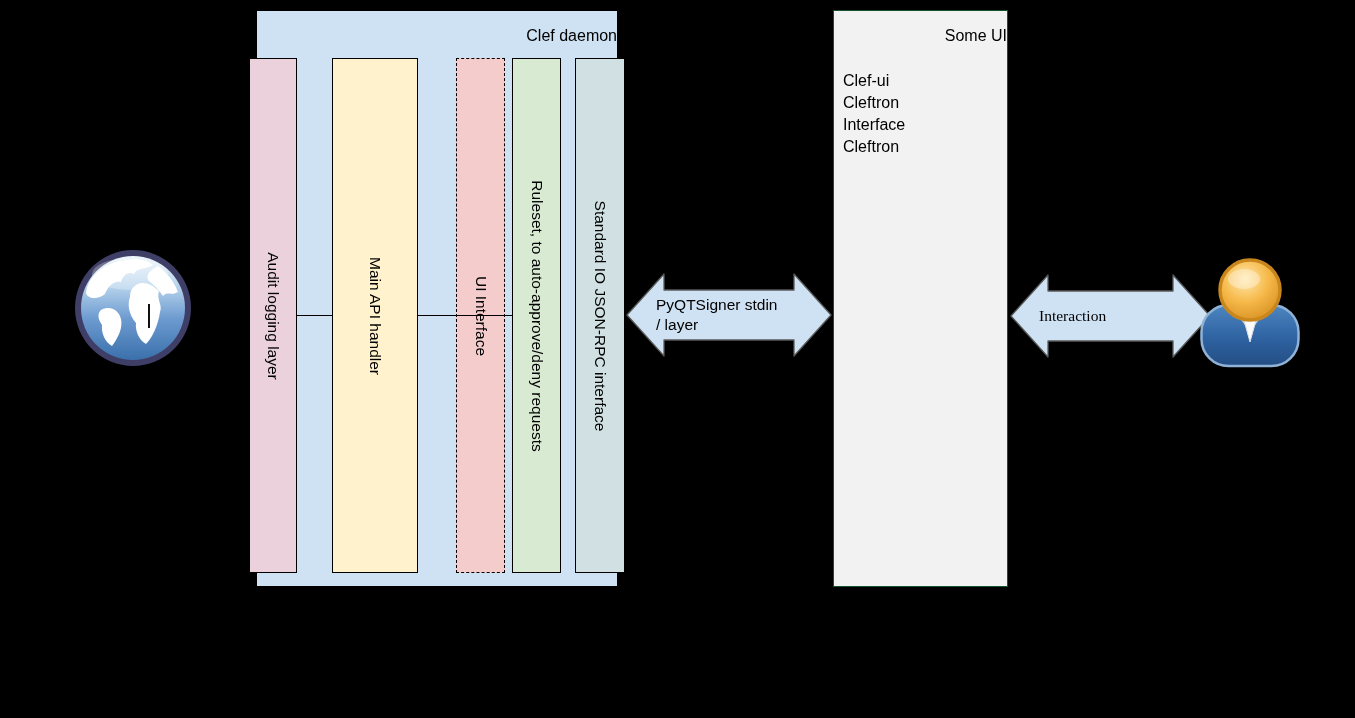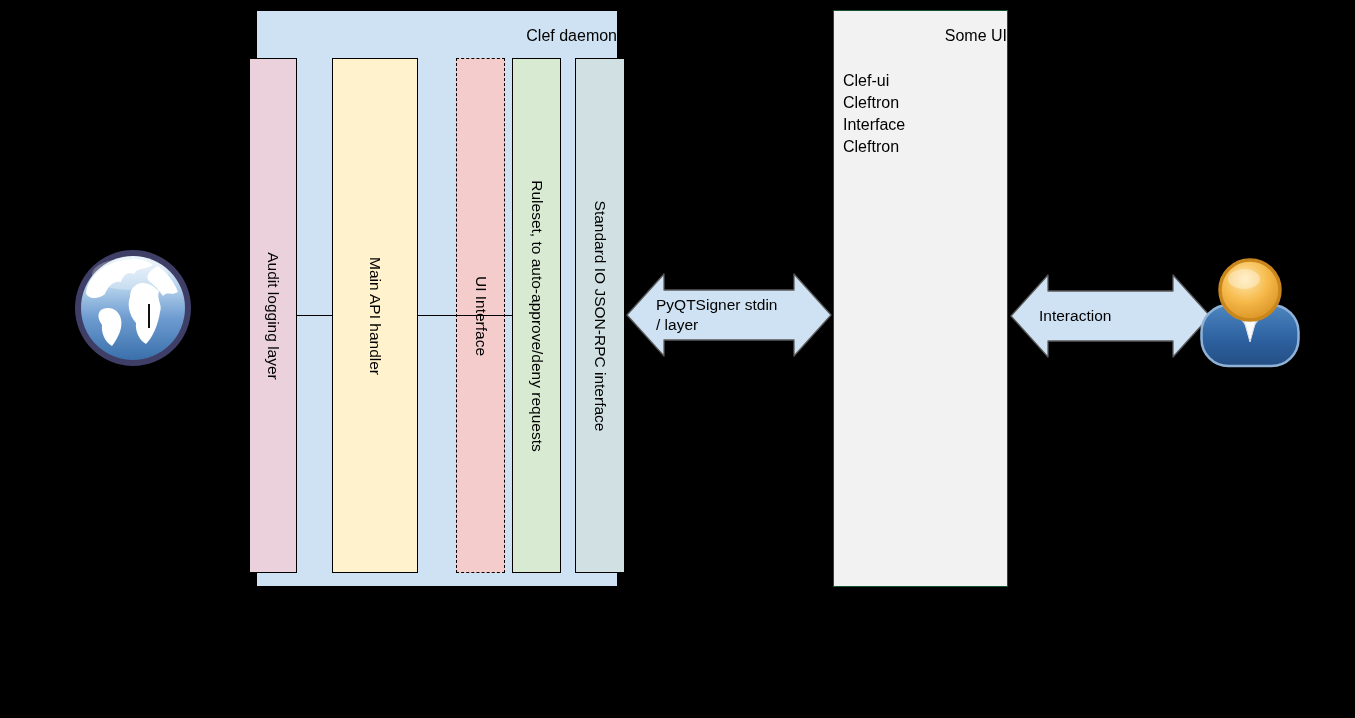--- a/index.html
+++ b/index.html
@@ -39,21 +39,21 @@
     white-space:nowrap;font-size:15.5px;color:#000;
   }
   
   .conn{position:absolute;height:0;border-top:1.5px solid #000;z-index:3;}
   .conn-a{left:297px;top:315px;width:35px;}
   .conn-b{left:418px;top:315px;width:94px;}
   .globe-tick{position:absolute;left:148px;top:304px;width:2px;height:24px;background:#101010;z-index:2;}
   
   .arrow{position:absolute;z-index:4;}
   .arrow-1{left:626px;top:273px;width:206px;height:84px;}
-  .arrow-2{left:1010px;top:274px;width:201px;height:84px;}
+  .arrow-2{left:1010px;top:274px;width:201px;height:84px;font-family:Liberation Serif, serif;}
   .arrow svg{position:absolute;left:0;top:0;}
   .arrow-label{
     position:absolute;left:0;top:0;width:100%;height:100%;
     display:flex;flex-direction:column;justify-content:center;
     font-size:15.5px;line-height:20px;color:#000;box-sizing:border-box;
   }
   .arrow-1 .arrow-label{padding-left:30px;}
   .arrow-2 .arrow-label{padding-left:29px;}
   
   .globe{position:absolute;left:72px;top:247px;z-index:1;}

